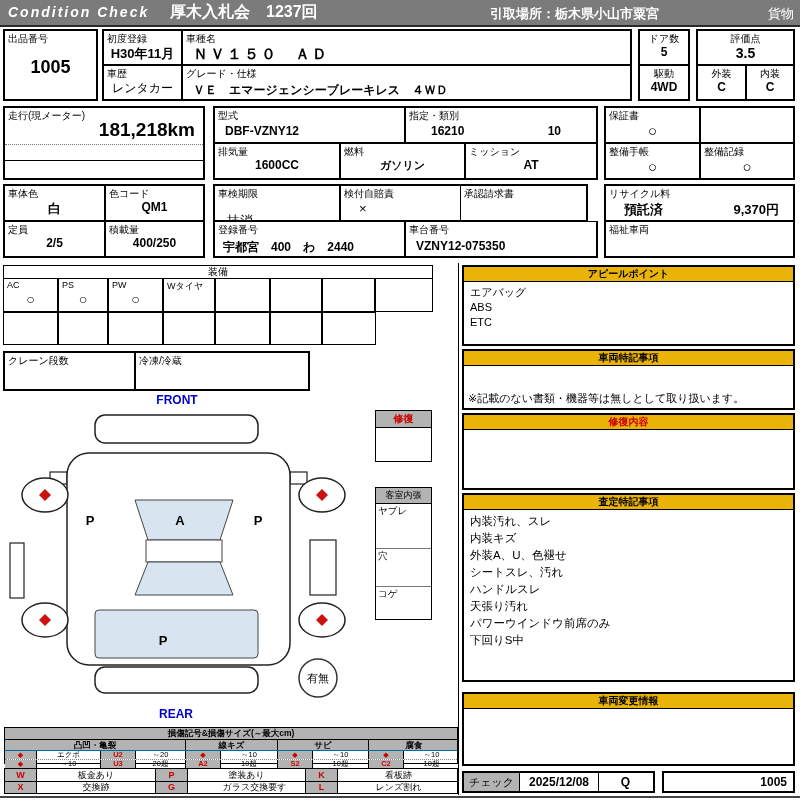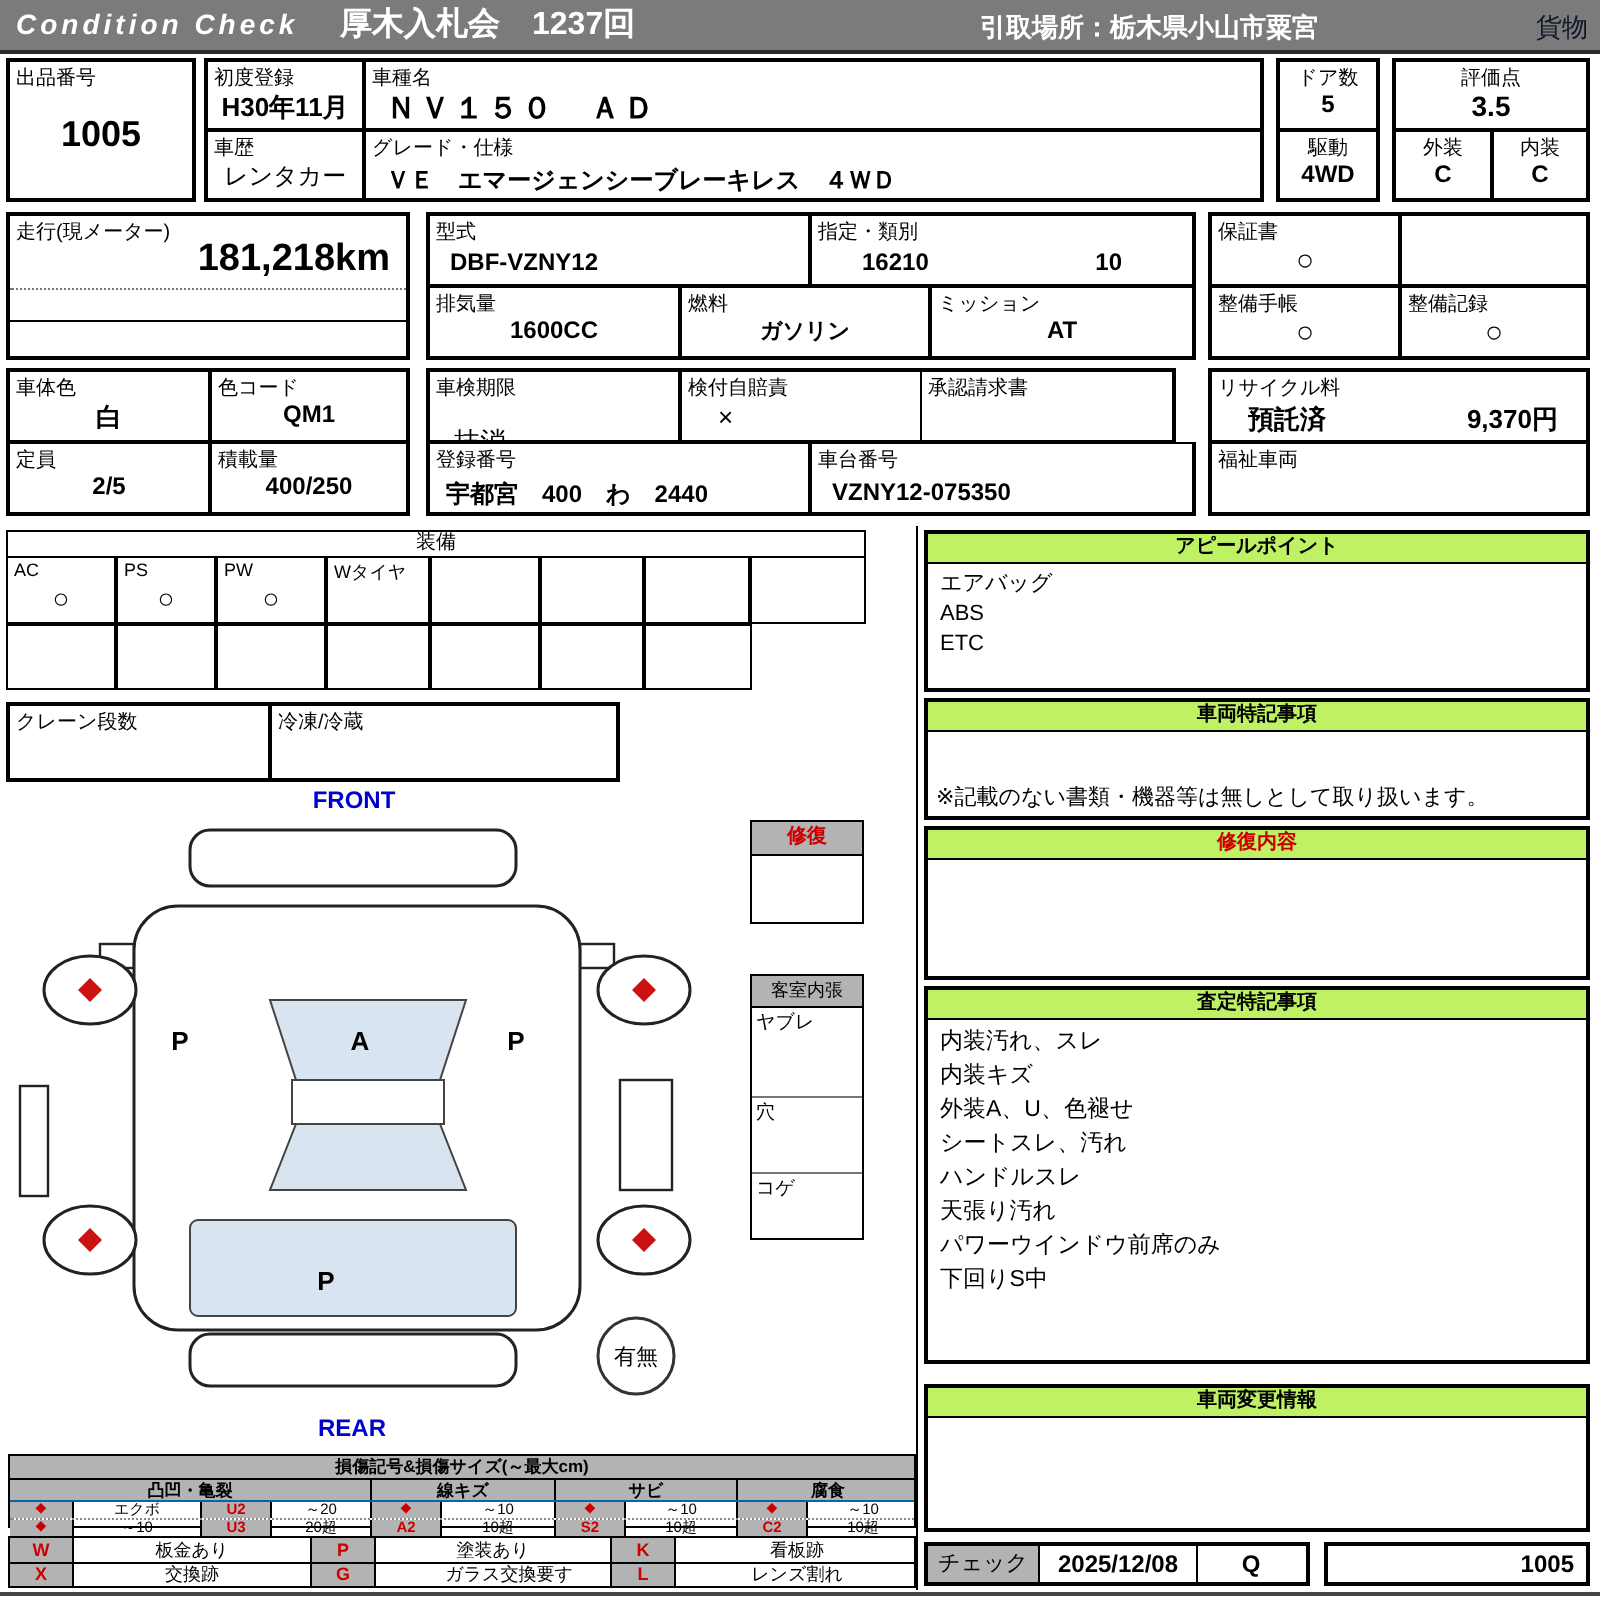--- a/index.html
+++ b/index.html
@@ -3,38 +3,38 @@
 <meta charset="utf-8">
 <style>
   html,body{margin:0;padding:0;background:#fff;}
   #sheet{position:relative;width:800px;height:800px;background:#fff;
          font-family:"Liberation Sans","DejaVu Sans",sans-serif;color:#000;overflow:hidden;}
   .c{position:absolute;box-sizing:border-box;border:1px solid #000;background:#fff;}
   .lb{position:absolute;top:1px;left:3px;font-size:10px;white-space:nowrap;}
   .lbc{position:absolute;top:1px;left:0;right:0;text-align:center;font-size:10px;white-space:nowrap;}
   .vc{position:absolute;left:0;right:0;top:14px;text-align:center;font-size:14px;font-weight:bold;white-space:nowrap;}
   .panel{border:2px solid #000;}
-  .phd{height:14px;background:#bef264;border-bottom:1px solid #000;text-align:center;
+  .phd{height:14px;background:#eab308;border-bottom:1px solid #000;text-align:center;
        font-size:10px;line-height:14px;font-weight:bold;}
   .plines{position:absolute;left:6px;top:18px;font-size:11px;line-height:15px;white-space:nowrap;}
   .red{color:#cc0000;}
   .sym{background:#b3b3b3;color:#cc0000;font-weight:bold;text-align:center;}
   .lgc{position:absolute;box-sizing:border-box;border-right:1px solid #000;overflow:hidden;white-space:nowrap;}
   .blue{color:#0000cc;font-weight:bold;}
 </style>
 </head>
 <body>
 
 <div id="sheet">
 
   <div style="position:absolute;left:0;top:0;width:800px;height:25px;background:#7b7b7b;border-bottom:2px solid #2a2a2a;">
     <span style="position:absolute;left:8px;top:4px;color:#fff;font-style:italic;font-weight:bold;font-size:14px;letter-spacing:2px;">Condition Check</span>
     <span style="position:absolute;left:170px;top:2px;color:#fff;font-weight:bold;font-size:16px;">厚木入札会　1237回</span>
     <span style="position:absolute;left:490px;top:5px;color:#fff;font-weight:bold;font-size:13px;">引取場所：栃木県小山市粟宮</span>
-    <span style="position:absolute;right:6px;top:5px;color:#0f172a;font-size:13px;">貨物</span>
+    <span style="position:absolute;right:6px;top:5px;color:#ffffff;font-size:13px;">貨物</span>
   </div>
 
   <div class="c" style="left:3px;top:29px;width:95px;height:72px;border-width:2px;">
     <span class="lb">出品番号</span>
     <span style="position:absolute;left:0;right:0;top:26px;text-align:center;font-size:18px;font-weight:bold;">1005</span>
   </div>
   <div class="c" style="left:102px;top:29px;width:80px;height:36px;border-width:2px 1px 1px 2px;">
     <span class="lb">初度登録</span>
     <span class="vc" style="font-size:13px;">H30年11月</span>
   </div>

